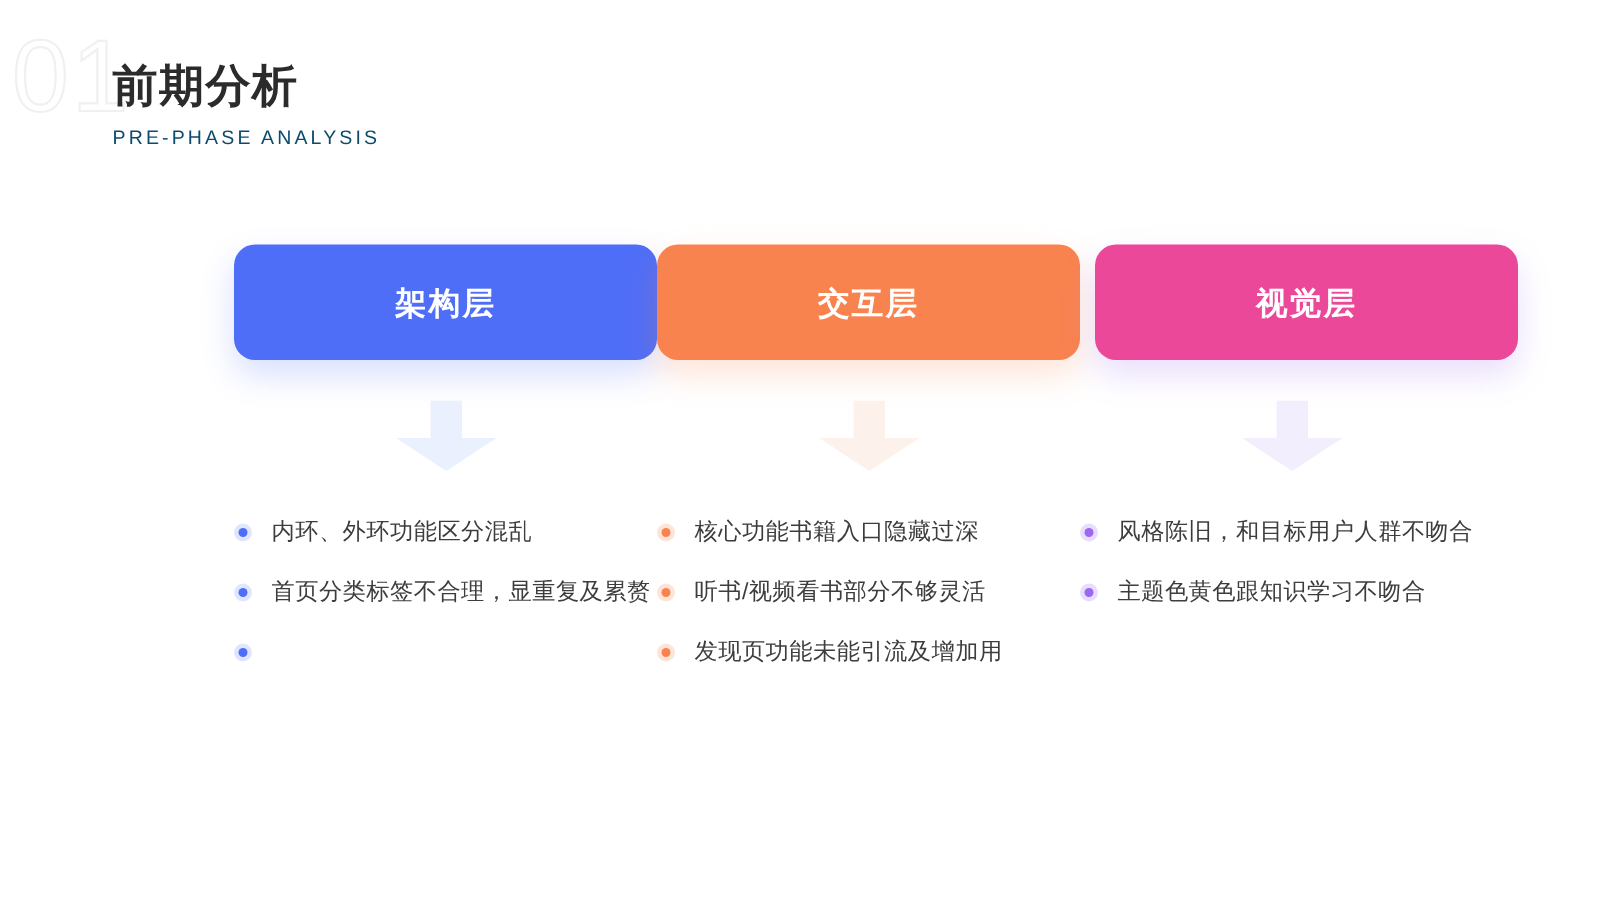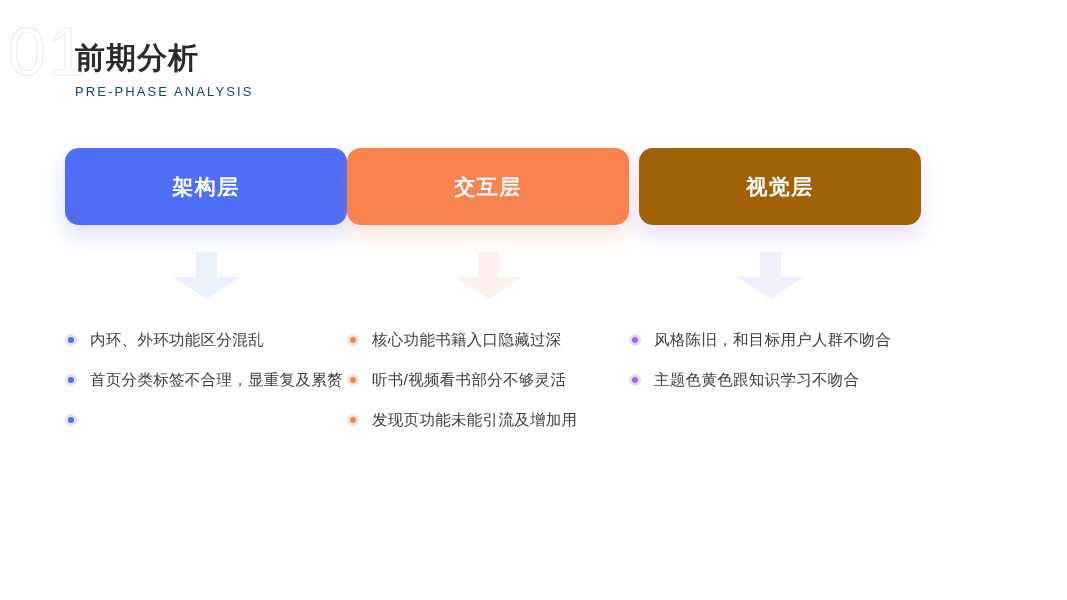--- a/index.html
+++ b/index.html
@@ -61,24 +61,24 @@
     letter-spacing: 2.1px;
     color: #0c4a6e;
     font-weight: 400;
     font-family: "Liberation Sans", sans-serif;
   }
 
   
   .columns {
     position: absolute;
     left: 65px;
-    top: 148px;
+    top: 163px;
     width: 937px;
     display: flex;
-    justify-content: flex-start;
+    justify-content: flex-end;
   }
 
   .column {
     width: 282px;
     display: flex;
     flex-direction: column;
     align-items: center;
   }
 
   
@@ -90,21 +90,21 @@
     align-items: center;
     justify-content: center;
     color: #ffffff;
     font-size: 21px;
     font-weight: 700;
     letter-spacing: 1.5px;
   }
 
   .card.blue   { background: #4f6ef7; box-shadow: 0 10px 22px rgba(79,110,247,0.22); }
   .card.orange { background: #f9834f; box-shadow: 0 10px 22px rgba(249,131,79,0.22); }
-  .card.purple { background: #a16207; box-shadow: 0 10px 22px rgba(155,104,240,0.22); margin-left: 20px; }
+  .card.purple { background: #ec4899; box-shadow: 0 10px 22px rgba(155,104,240,0.22); margin-left: 20px; }
 
   
   .arrow-wrap {
     margin-top: 27px;
     height: 50px;
     display: flex;
     align-items: flex-start;
     justify-content: center;
   }
 

